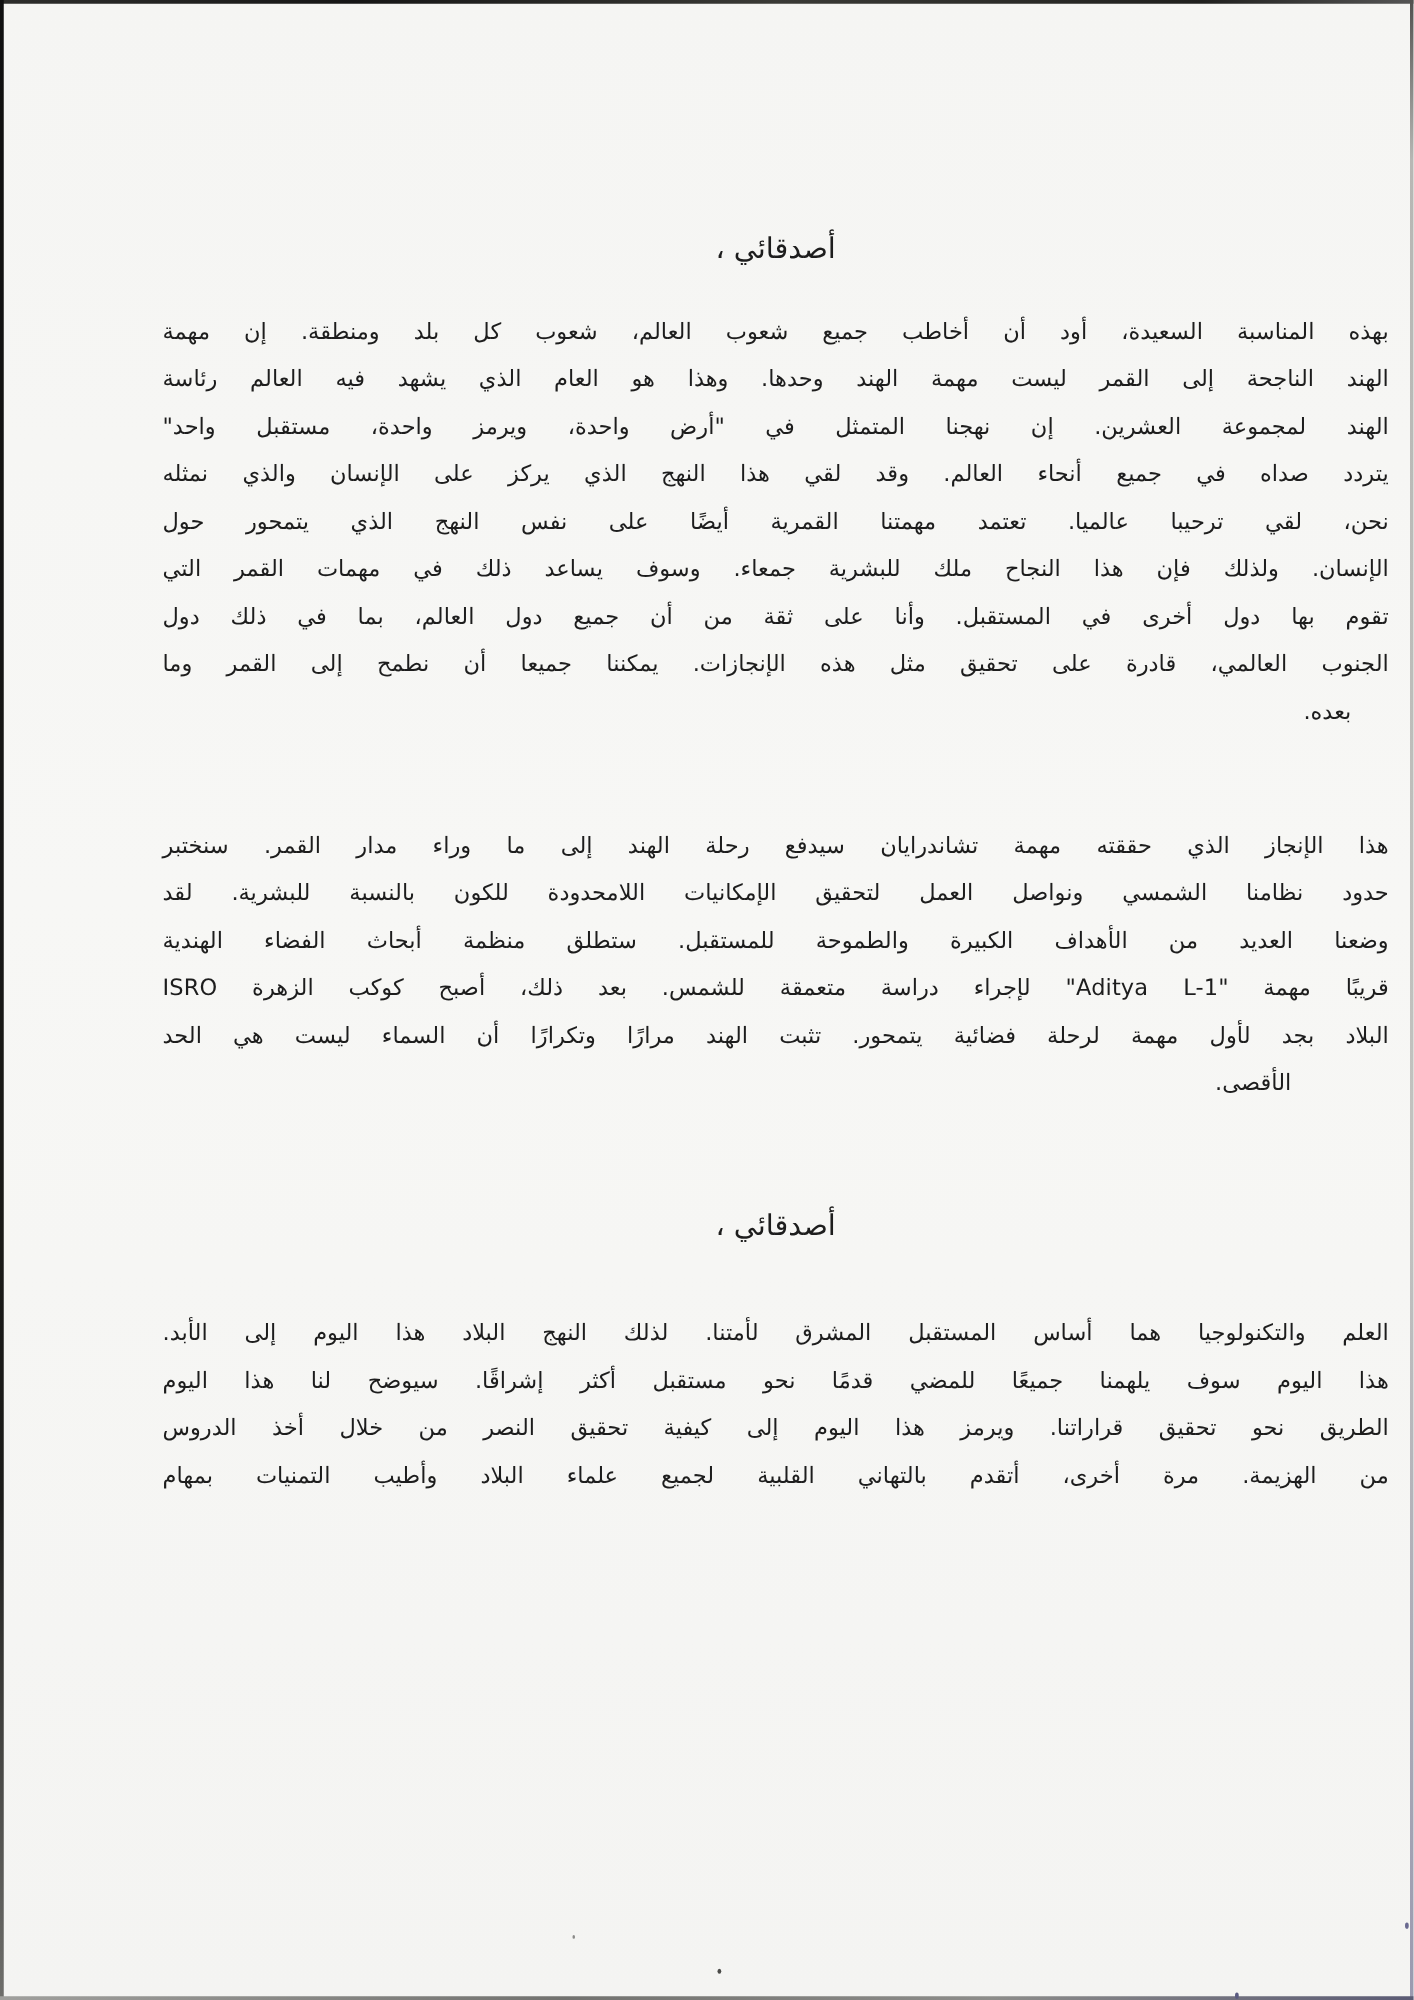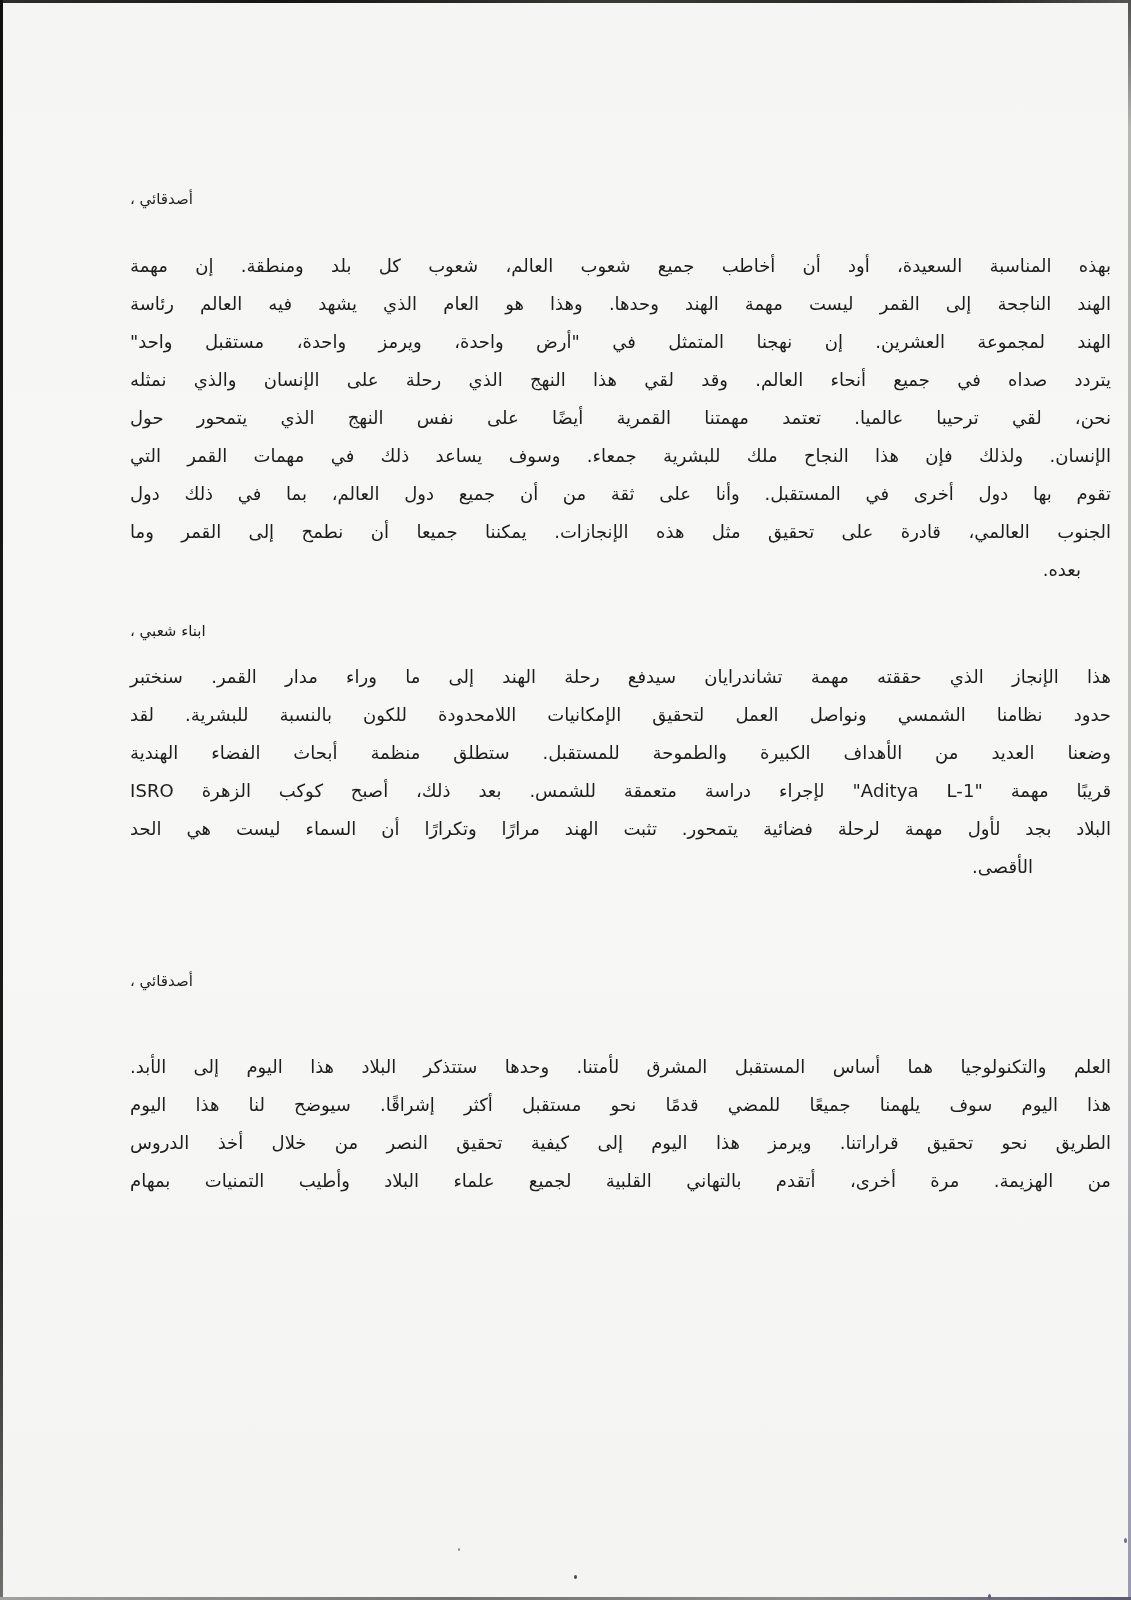--- a/index.html
+++ b/index.html
@@ -30,23 +30,23 @@
 
   
   .text-block {
     position: absolute;
     left: 130px;
     right: 20px;
     direction: rtl;
     color: #1d1d1d;
   }
   .salutation {
-    font-size: 15px;
+    font-size: 23px;
     line-height: 38px;
-    text-align: left;
+    text-align: center;
     letter-spacing: 0.2px;
   }
   .para .line {
     font-size: 18px;
     line-height: 38px;
     height: 38px;
     white-space: nowrap;
     text-align: justify;
     text-align-last: justify;
     letter-spacing: 0.1px;
@@ -72,41 +72,40 @@
   <div class="speck" style="left:458px; top:1548px; width:2px; height:3px; background:#8a8a88;"></div>
   <div class="speck" style="left:1124px; top:1538px; width:3px; height:5px; background:#6a6a90;"></div>
   <div class="speck" style="left:988px; top:1594px; width:3px; height:5px; background:#5a5a80;"></div>
 
   <div class="text-block salutation" id="heading-1" style="top:180px">أصدقائي ،</div>
 
   <div class="text-block para" id="paragraph-1" style="top:247px">
       <div class="line">بهذه المناسبة السعيدة، أود أن أخاطب جميع شعوب العالم، شعوب كل بلد ومنطقة. إن مهمة</div>
       <div class="line">الهند الناجحة إلى القمر ليست مهمة الهند وحدها. وهذا هو العام الذي يشهد فيه العالم رئاسة</div>
       <div class="line">الهند لمجموعة العشرين. إن نهجنا المتمثل في "أرض واحدة، ويرمز واحدة، مستقبل واحد"</div>
-      <div class="line">يتردد صداه في جميع أنحاء العالم. وقد لقي هذا النهج الذي رحلة على الإنسان والذي نمثله</div>
+      <div class="line">يتردد صداه في جميع أنحاء العالم. وقد لقي هذا النهج الذي يركز على الإنسان والذي نمثله</div>
       <div class="line">نحن،  لقي ترحيبا عالميا. تعتمد مهمتنا القمرية أيضًا على نفس النهج الذي يتمحور حول</div>
       <div class="line">الإنسان. ولذلك فإن هذا النجاح ملك للبشرية جمعاء. وسوف يساعد ذلك في مهمات القمر التي</div>
       <div class="line">تقوم بها دول أخرى في المستقبل. وأنا على ثقة من أن جميع دول العالم، بما في ذلك دول</div>
       <div class="line">الجنوب العالمي، قادرة على تحقيق مثل هذه الإنجازات. يمكننا جميعا أن نطمح إلى القمر وما</div>
       <div class="line last">بعده.</div>
     </div>
 
-  <div class="text-block salutation" id="heading-2" style="top:612px">ابناء شعبي ،</div>
 
   <div class="text-block para" id="paragraph-2" style="top:658px">
       <div class="line">هذا الإنجاز الذي حققته مهمة تشاندرايان سيدفع رحلة الهند إلى ما وراء مدار القمر. سنختبر</div>
       <div class="line">حدود نظامنا الشمسي ونواصل العمل لتحقيق الإمكانيات اللامحدودة للكون بالنسبة للبشرية. لقد</div>
       <div class="line">وضعنا العديد من الأهداف الكبيرة والطموحة للمستقبل. ستطلق منظمة أبحاث الفضاء الهندية</div>
       <div class="line">قريبًا مهمة "Aditya L-1" لإجراء دراسة متعمقة للشمس. بعد ذلك، أصبح كوكب الزهرة ISRO</div>
       <div class="line">البلاد بجد لأول مهمة لرحلة فضائية يتمحور. تثبت الهند مرارًا وتكرارًا أن السماء ليست هي الحد</div>
       <div class="line last">الأقصى.</div>
     </div>
 
   <div class="text-block salutation" id="heading-3" style="top:962px">أصدقائي ،</div>
 
   <div class="text-block para" id="paragraph-3" style="top:1048px">
-      <div class="line">العلم والتكنولوجيا هما أساس المستقبل المشرق لأمتنا. وحدها ستتذكر البلاد هذا اليوم إلى الأبد.</div>
+      <div class="line">العلم والتكنولوجيا هما أساس المستقبل المشرق لأمتنا. لذلك النهج البلاد هذا اليوم إلى الأبد.</div>
       <div class="line">هذا اليوم سوف يلهمنا جميعًا للمضي قدمًا نحو مستقبل أكثر إشراقًا. سيوضح لنا هذا اليوم</div>
       <div class="line">الطريق نحو تحقيق قراراتنا. ويرمز هذا اليوم إلى كيفية تحقيق النصر من خلال أخذ الدروس</div>
       <div class="line">من الهزيمة. مرة أخرى، أتقدم بالتهاني القلبية لجميع علماء البلاد وأطيب التمنيات بمهام</div>
     </div>
 
 </div>
 
 </body></html>

